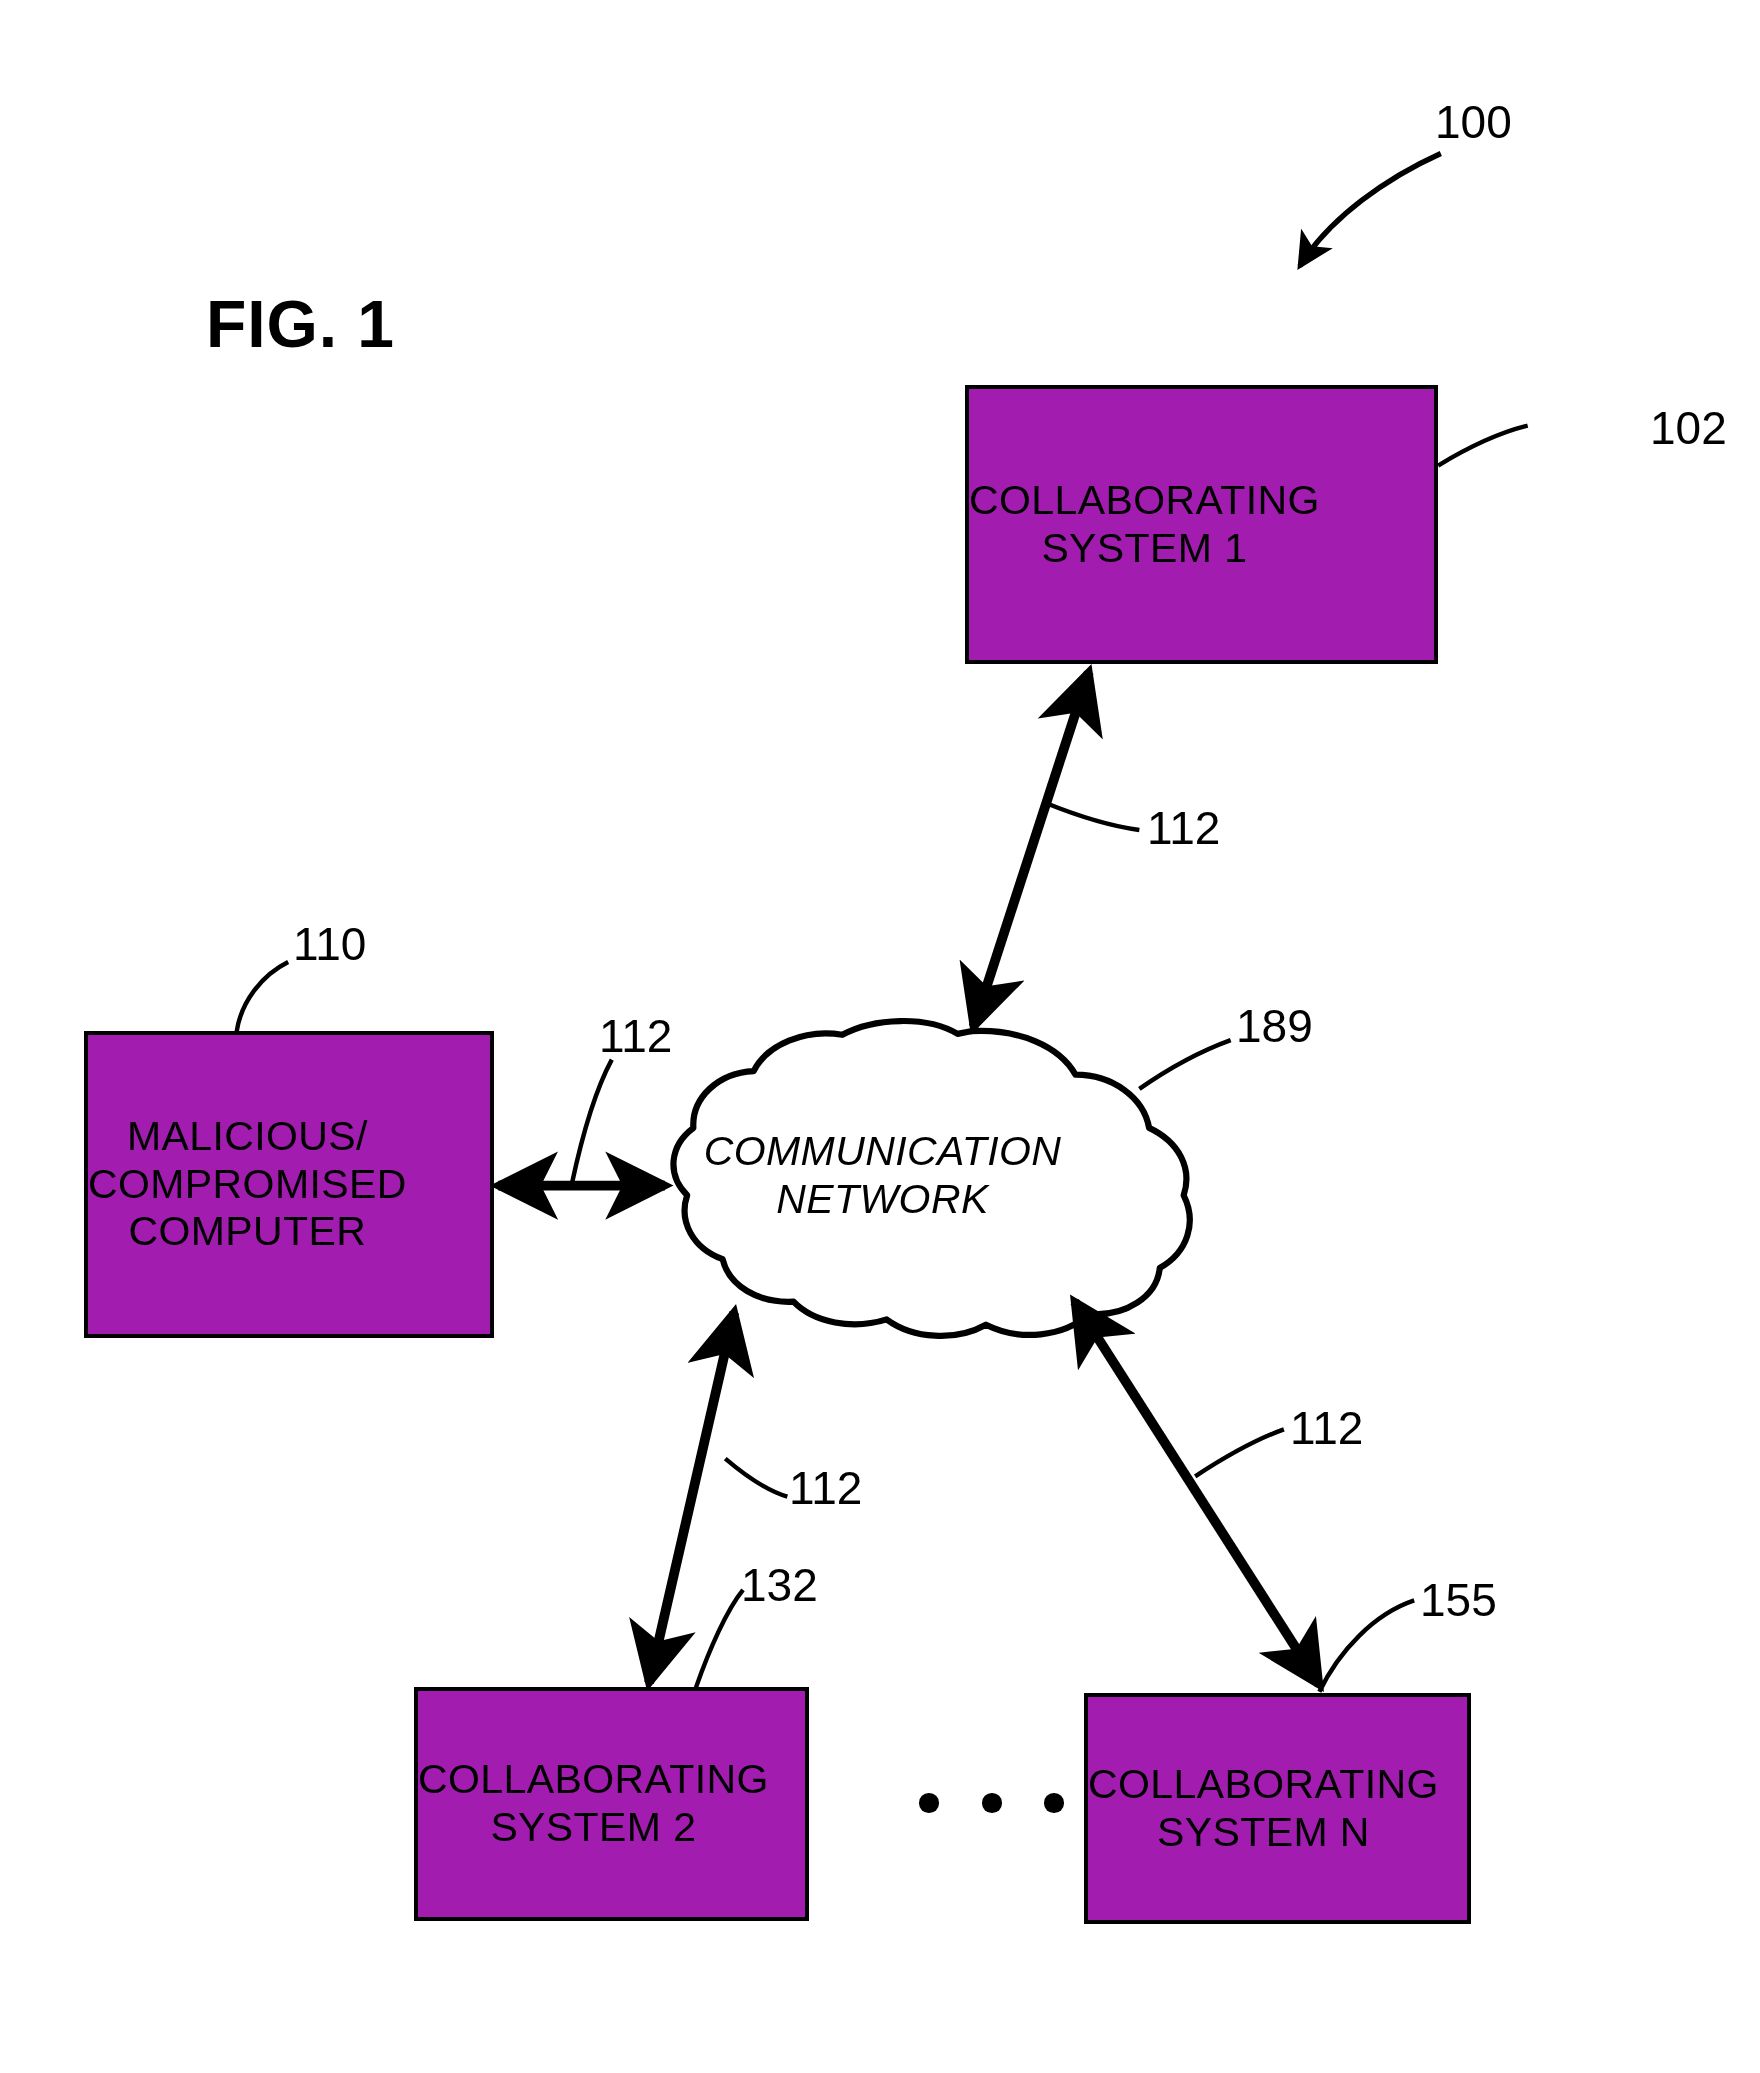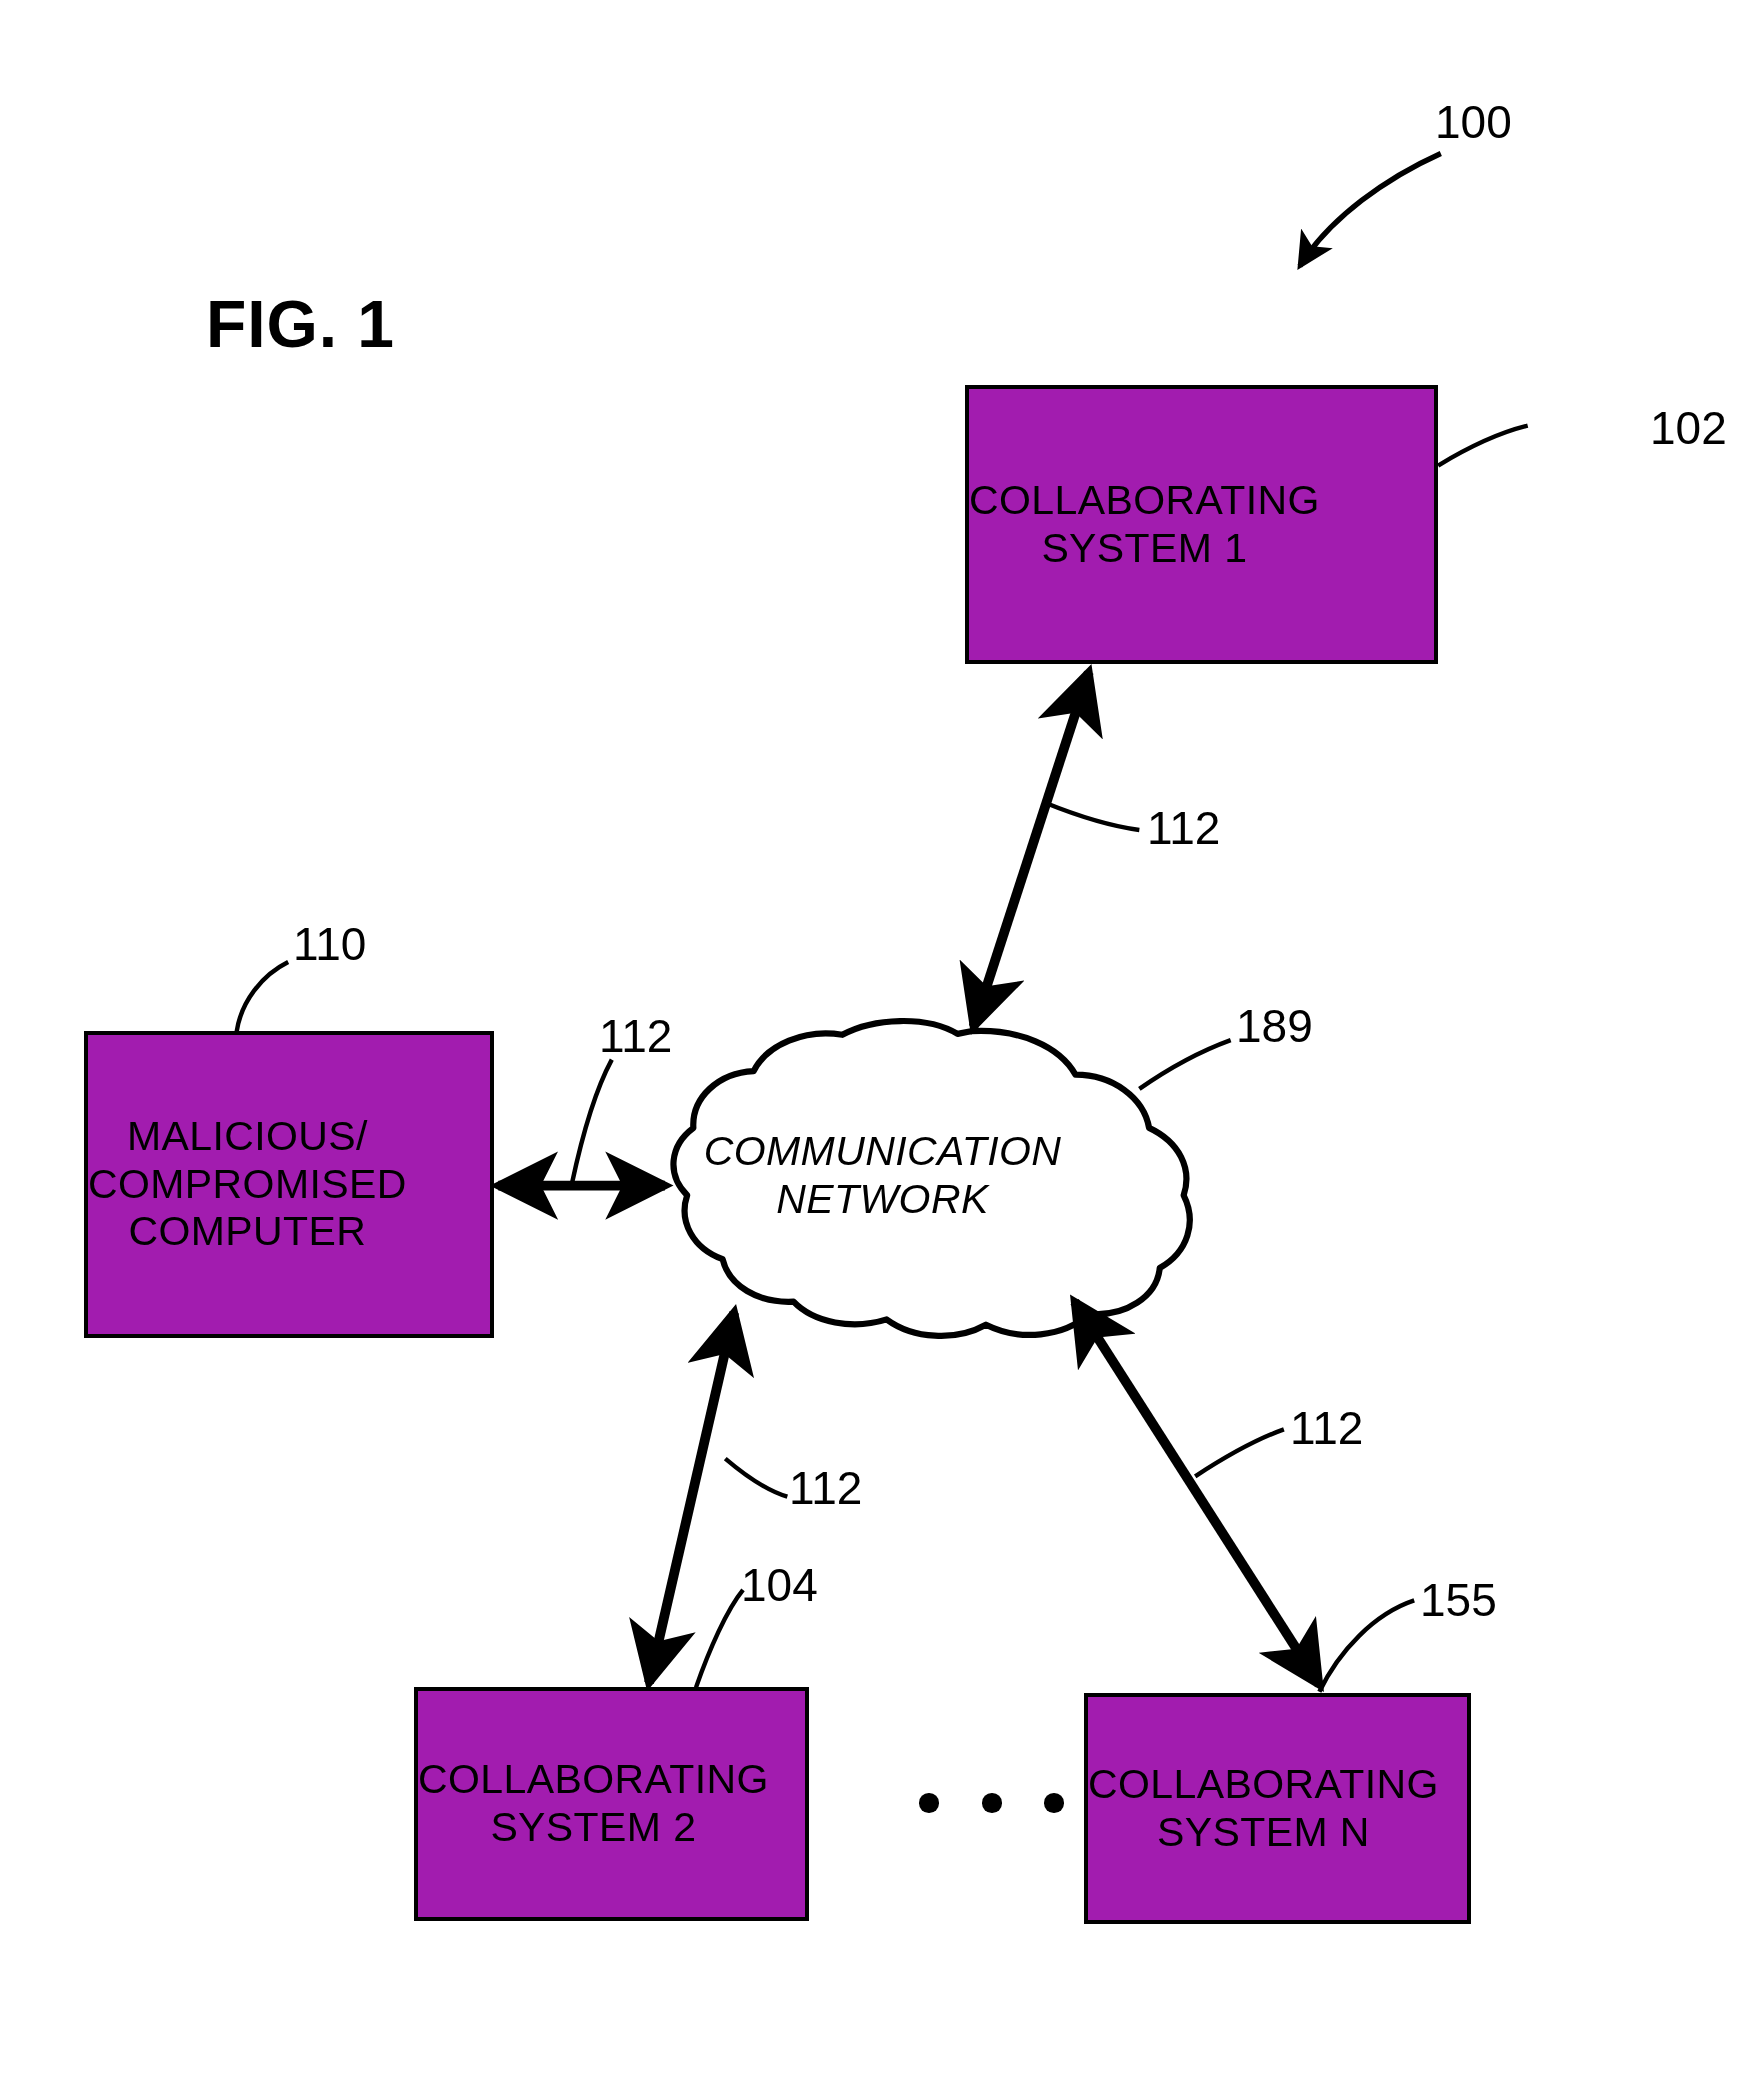--- a/index.html
+++ b/index.html
@@ -148,21 +148,21 @@
   <div class="ref-num" style="left:293px; top:917px;">110</div>
 
   <div class="cloud-label" style="left:652px; top:1128px;">COMMUNICATION
 NETWORK</div>
   <div class="ref-num" style="left:1236px; top:999px;">189</div>
 
   <div class="node-box" style="left:414px; top:1687px; width:395px; height:234px;">
     <div class="node-label">COLLABORATING
 SYSTEM 2</div>
   </div>
-  <div class="ref-num" style="left:741px; top:1558px;">104</div>
+  <div class="ref-num" style="left:741px; top:1558px;">132</div>
 
   <div class="node-box" style="left:1084px; top:1693px; width:387px; height:231px;">
     <div class="node-label">COLLABORATING
 SYSTEM N</div>
   </div>
   <div class="ref-num" style="left:1420px; top:1573px;">155</div>
 
   <div class="ref-num" style="left:1147px; top:801px;">112</div>
 
   <div class="ref-num" style="left:599px; top:1009px;">112</div>

